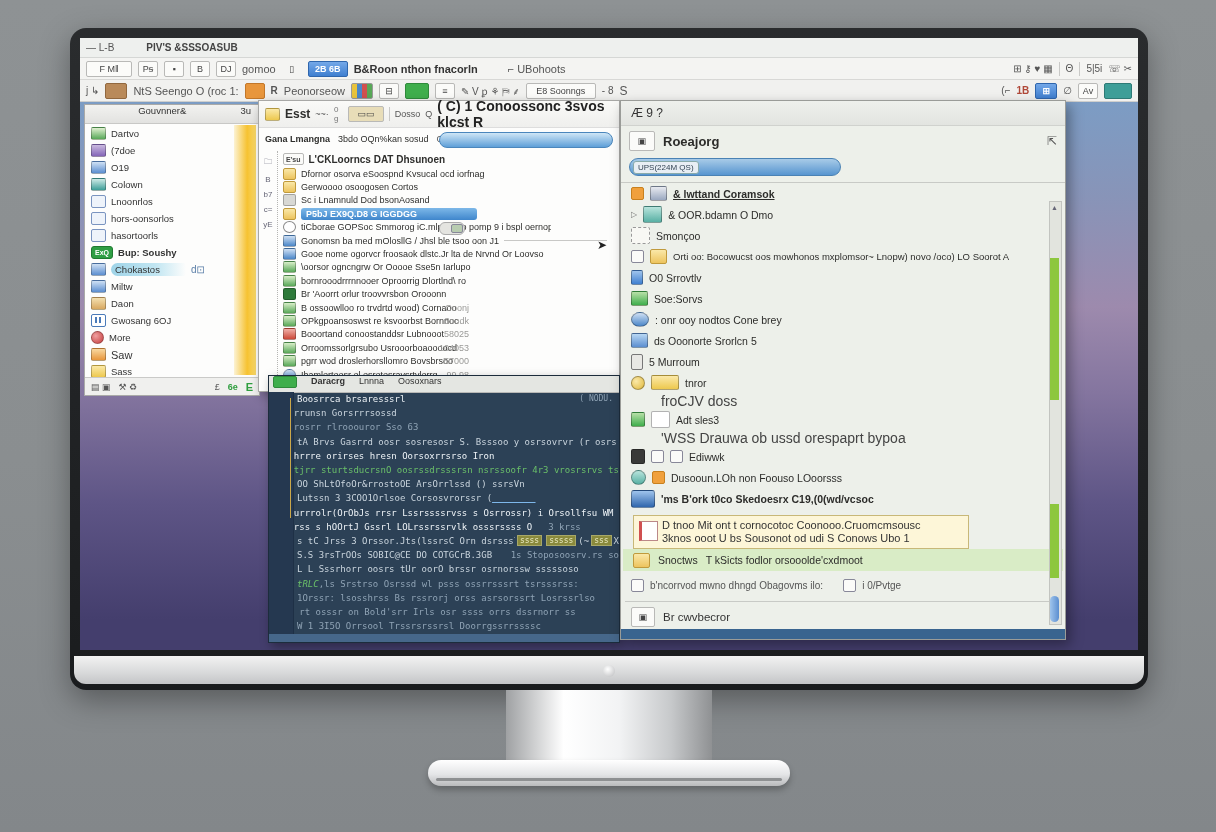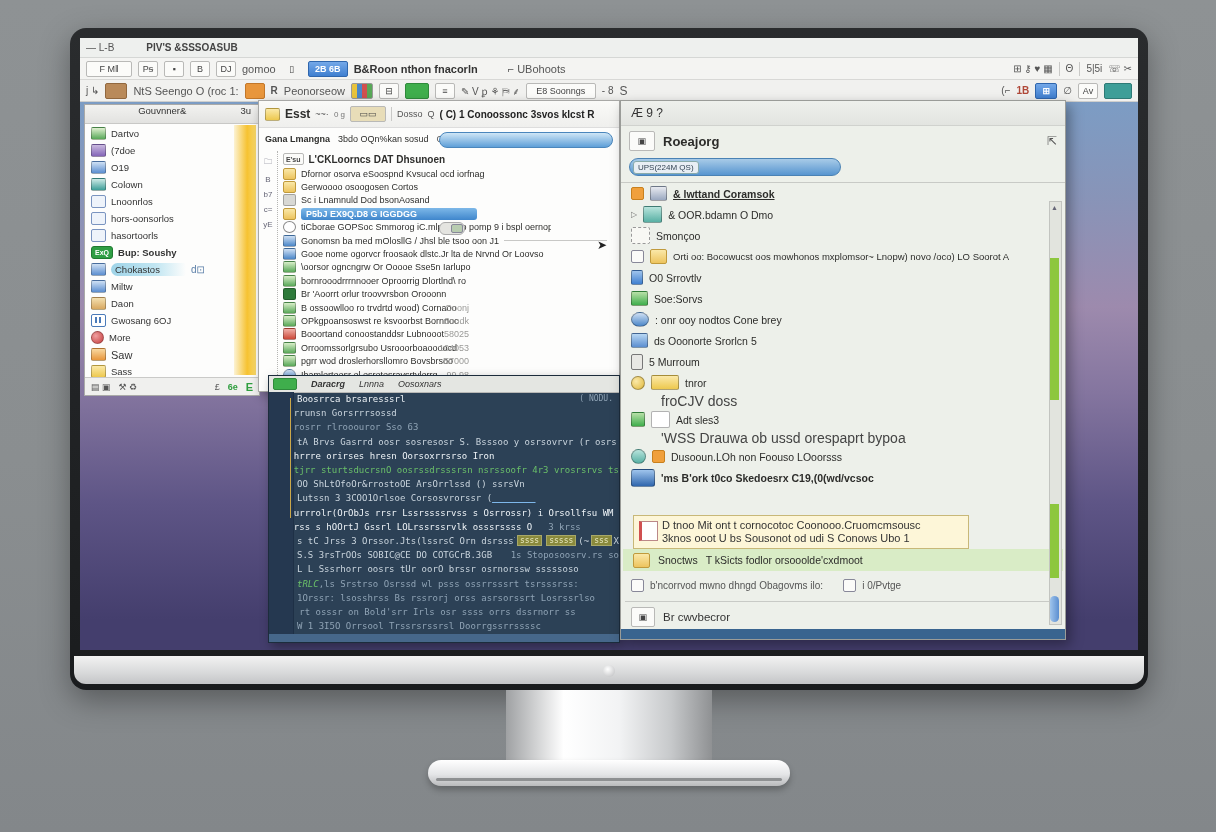--- a/index.html
+++ b/index.html
@@ -68,21 +68,21 @@
   .lp-foot{position:absolute;left:0;bottom:0;width:174px;height:18px;background:#f0f0ee;border-top:1px solid #cacac8;
            display:flex;align-items:center;gap:8px;padding:0 6px;box-sizing:border-box;font-size:9px;color:#555;}
   .greenE{color:#2f9e3f;font-weight:bold;}
   
   .midwin{position:absolute;left:178px;top:62px;width:362px;height:292px;background:#fdfdfc;
           border:1px solid #a8a8a6;box-shadow:3px 4px 10px rgba(0,0,0,.3);box-sizing:border-box;
           font-size:9px;color:#2e2e2c;}
   .mw-head{height:26px;display:flex;align-items:center;gap:5px;padding:0 6px;border-bottom:1px solid #ddd;
            background:linear-gradient(180deg,#fafaf8,#efefed);}
   .mw-title{font-weight:bold;font-size:12px;}
-  .mw-right{font-weight:bold;font-size:10px;color:#222;}
+  .mw-right{font-weight:bold;font-size:14px;color:#222;}
   .mw-sub{height:22px;display:flex;align-items:center;gap:8px;padding:0 6px;position:relative;}
   .mw-pill{position:absolute;right:6px;top:4px;width:172px;height:14px;border-radius:8px;
            background:linear-gradient(180deg,#cfe6f6,#5e9fd8);border:1px solid #4a86bc;}
   .mw-rail{position:absolute;left:0;top:50px;bottom:0;width:18px;border-right:1px dotted #b5b5b3;
            display:flex;flex-direction:column;align-items:center;gap:6px;padding-top:4px;font-size:8px;color:#667;}
   .mw-list{position:absolute;left:20px;top:50px;right:2px;bottom:2px;overflow:hidden;}
   .mrow{display:flex;align-items:center;gap:5px;height:13.4px;padding-left:4px;position:relative;}
   .mrow .lbl{white-space:nowrap;overflow:hidden;}
   .mrow .val{position:absolute;right:148px;color:#9a9a98;}
   .mico{width:11px;height:10px;border-radius:2px;border:1px solid rgba(0,0,0,.25);flex:0 0 auto;}
@@ -96,22 +96,22 @@
   .m-gear{background:#d8d8d4;}
   .msel{background:linear-gradient(180deg,#7db8e8,#3f86cc);color:#fff;border-radius:3px;font-weight:bold;}
   .mhead-row{font-weight:bold;font-size:10px;height:16px;}
   .toggle{position:absolute;right:152px;top:1px;width:24px;height:11px;border-radius:6px;background:#e4e4e0;
           border:1px solid #aaa;}
   .toggle:after{content:"";position:absolute;right:1px;top:1px;width:10px;height:7px;border-radius:2px;background:#b8ccb0;border:1px solid #889;}
   .mline{flex:1;height:1px;background:#c8c8c6;margin-right:10px;}
   
   .codewin{position:absolute;left:188px;top:337px;width:352px;height:268px;background:#2c4156;
            border:1px solid #1c2c3c;box-sizing:border-box;box-shadow:3px 4px 10px rgba(0,0,0,.35);}
-  .cw-tabs{height:16px;background:#e4e6e2;display:flex;align-items:center;gap:14px;padding:0 4px;
-           font-size:9px;color:#333;border-bottom:1px solid #b8b8b6;font-style:italic;}
+  .cw-tabs{height:16px;background:#e4e6e2;display:flex;gap:14px;padding:0 4px;
+           font-size:9px;color:#333;border-bottom:1px solid #b8b8b6;}
   .cw-tab1{font-weight:bold;}
   .cw-body{position:absolute;left:0;top:16px;right:0;bottom:8px;overflow:hidden;
            font-family:"DejaVu Sans Mono",monospace;font-size:9px;color:#c9d4dd;}
   .gutter{position:absolute;left:0;top:0;bottom:0;width:24px;background:#253850;border-right:1px solid #1e3046;}
   .gutter-line{position:absolute;left:21px;top:6px;height:120px;width:1px;background:#caa84a;}
   .cline{display:flex;align-items:center;height:14.2px;white-space:nowrap;}
   .cg{width:24px;flex:0 0 auto;text-align:center;font-size:8px;color:#9fb2c4;}
   .ct{padding-left:4px;overflow:hidden;}
   .c-bold{color:#eef3f7;font-weight:normal;}
   .c-dim{color:#8fa3b5;}
@@ -579,20 +579,26 @@
             </div>
           <div class="rrow">
               <span class="rico r-green" style="width:12px"></span>
               <span class="rico r-white"></span>
               <span>Adt sles3</span>
             </div>
           <div class="rrow sub">
               <span>'WSS Drauwa ob ussd orespaprt bypoa</span>
             </div>
           <div class="rrow">
+              <span class="rico r-dark"></span>
+              <span class="cbx"></span>
+              <span class="cbx"></span>
+              <span>Ediwwk</span>
+            </div>
+          <div class="rrow">
               <span class="rico r-teal" style="border-radius:50%;width:13px;height:13px"></span>
               <span class="rico r-orange"></span>
               <span>Dusooun.LOh non Foouso LOoorsss</span>
             </div>
           <div class="rrow">
               <span class="rico r-tv"></span>
               <span class="b">'ms B'ork t0co Skedoesrx C19,(0(wd/vcsoc</span>
             </div>
         </div>
 

